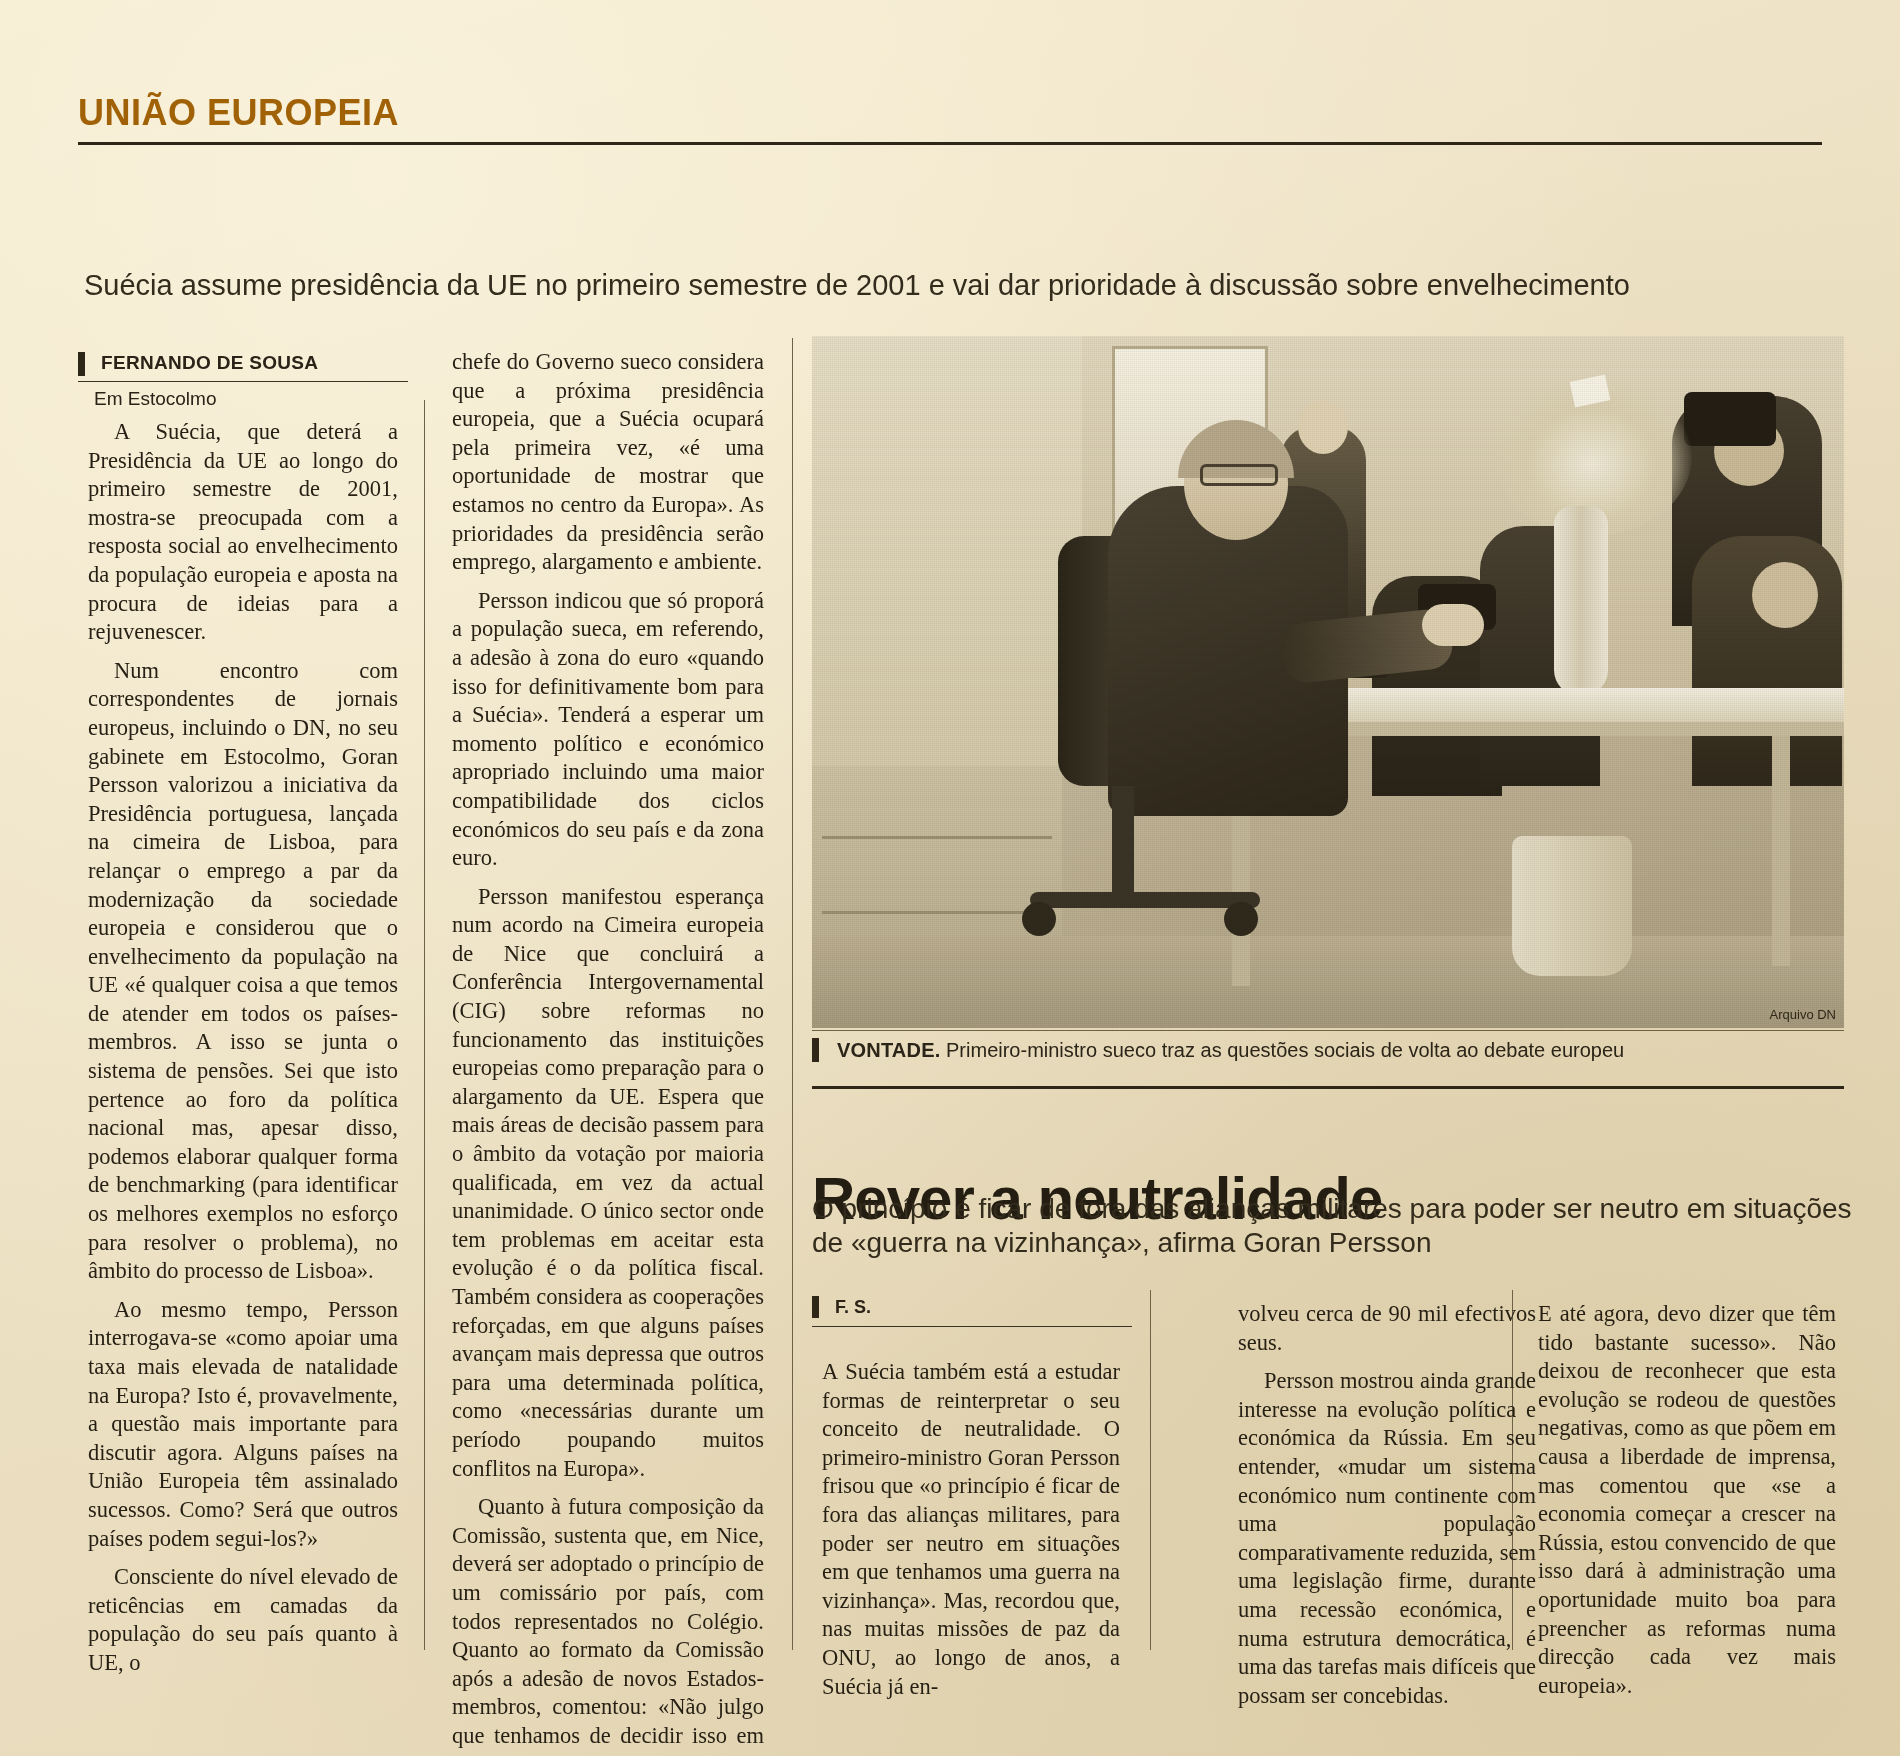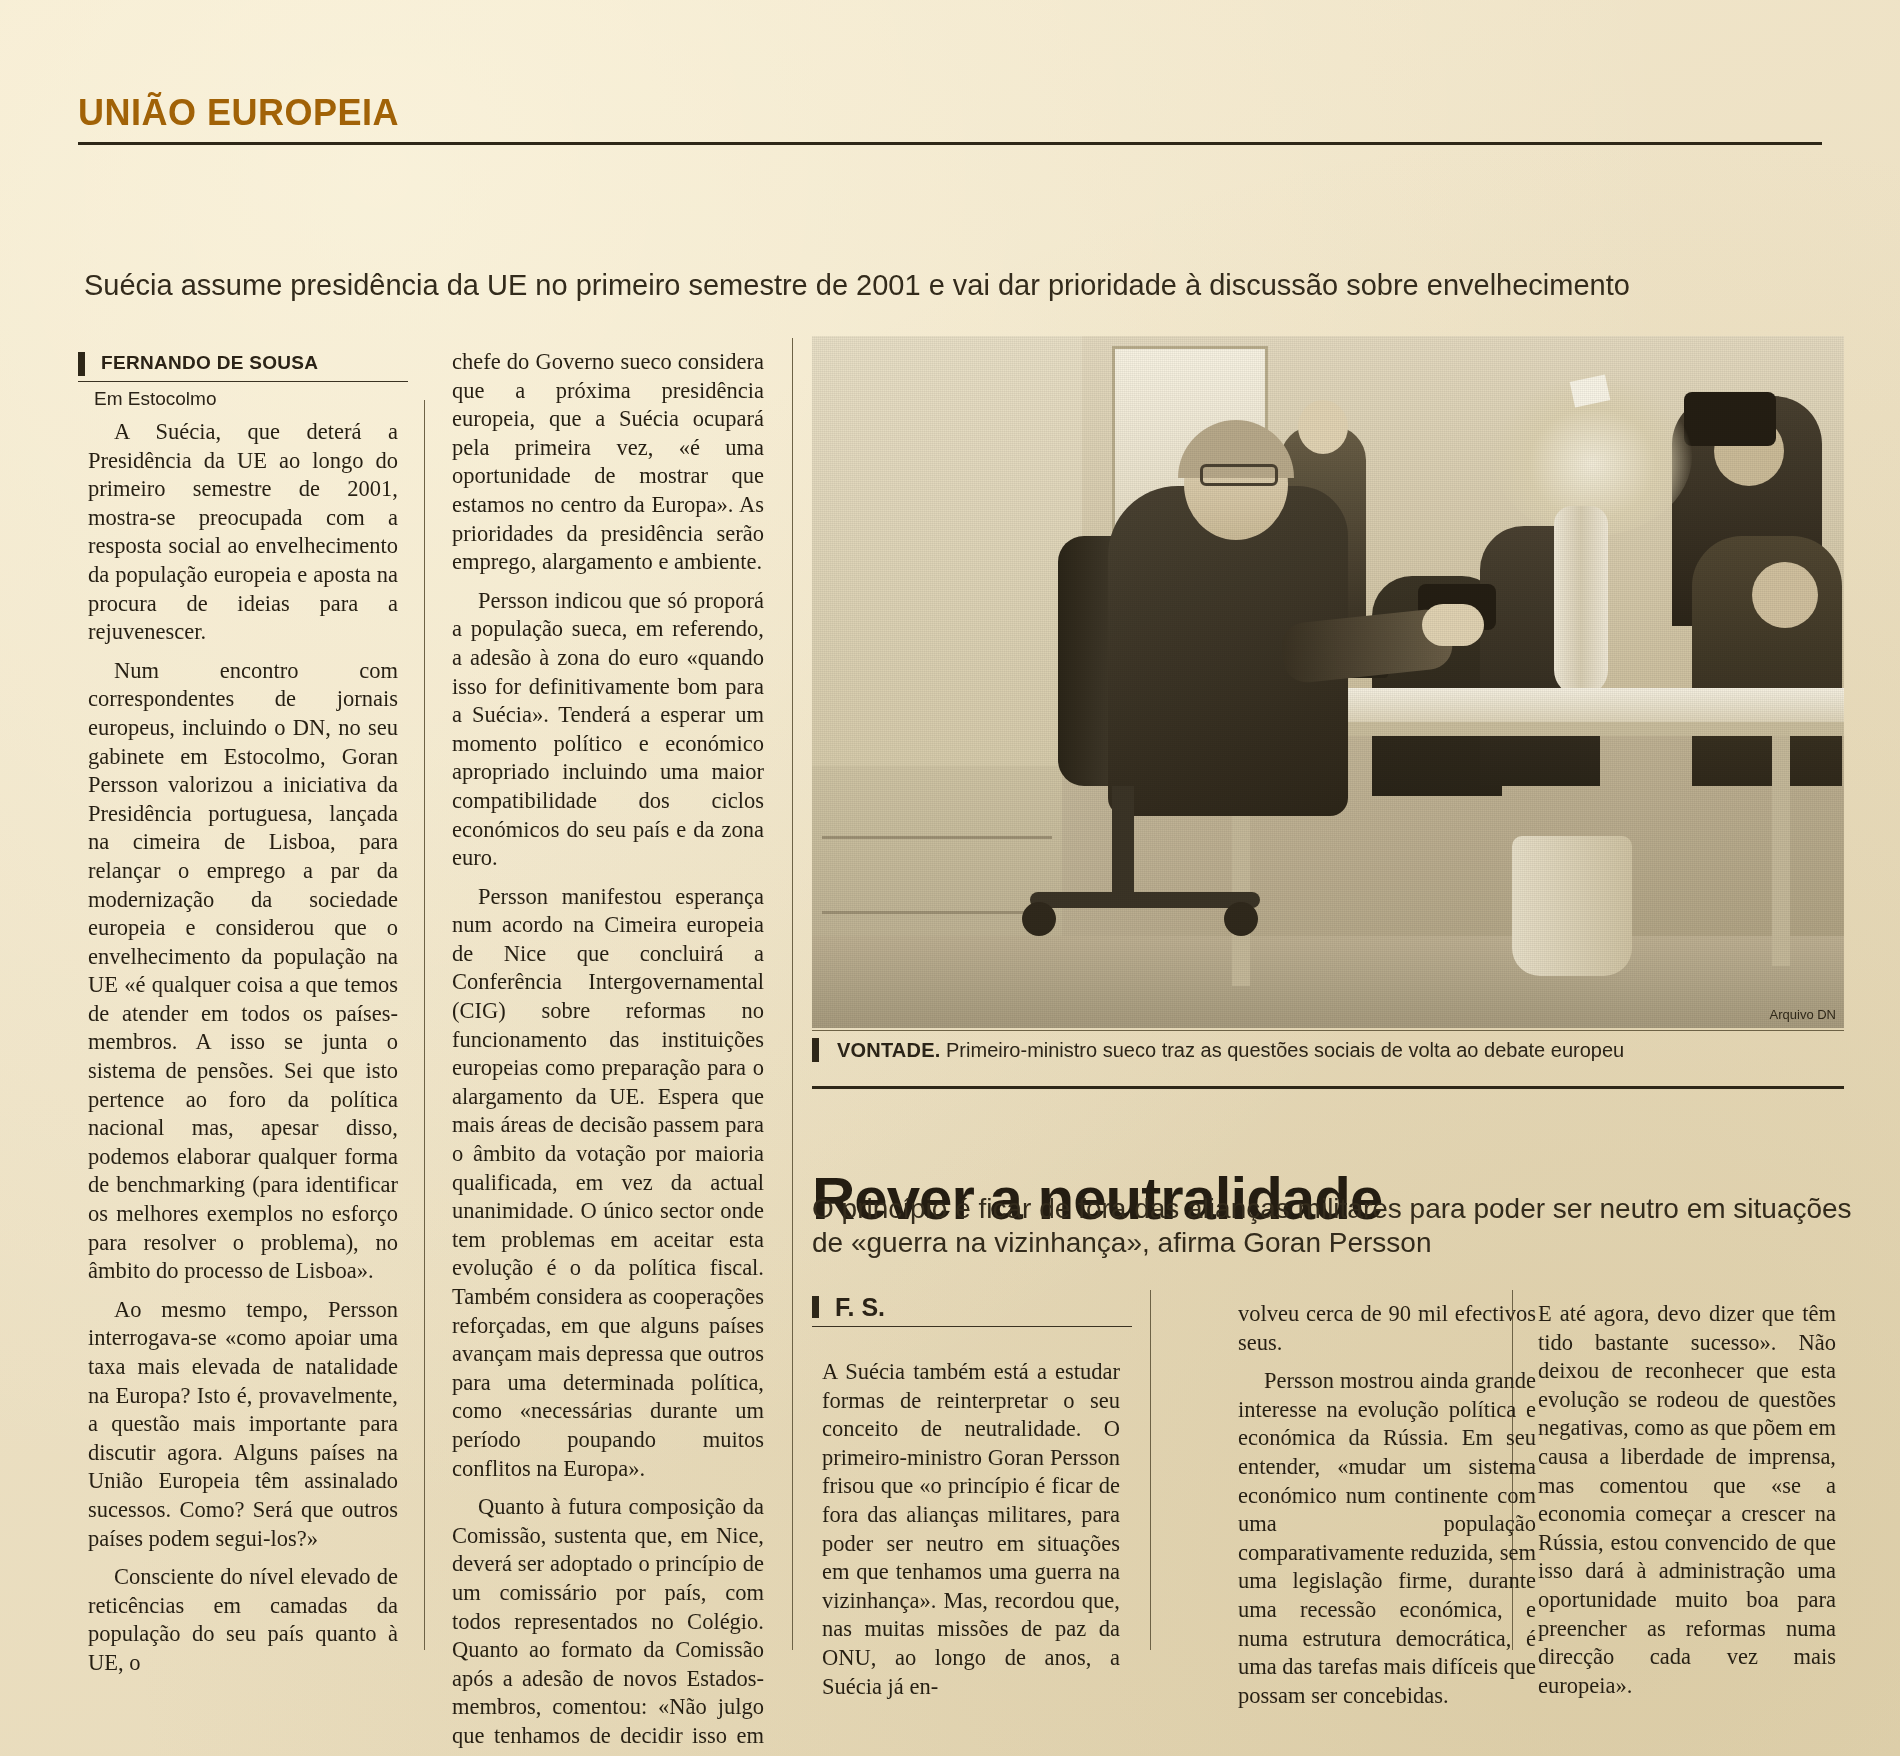--- a/index.html
+++ b/index.html
@@ -263,21 +263,21 @@
     line-height: 34px;
     color: #332b1c;
   }
   .sub-byline {
     position: absolute;
     left: 812px;
     top: 1296px;
     width: 320px;
     font-family: "Liberation Sans", sans-serif;
     font-weight: bold;
-    font-size: 25px;
+    font-size: 18px;
     padding-left: 16px;
     border-left: 7px solid #2e2718;
     line-height: 22px;
   }
   .sub-byline-sep {
     position: absolute;
     left: 812px;
     top: 1326px;
     width: 320px;
     border-bottom: 1px solid #3a3222;

